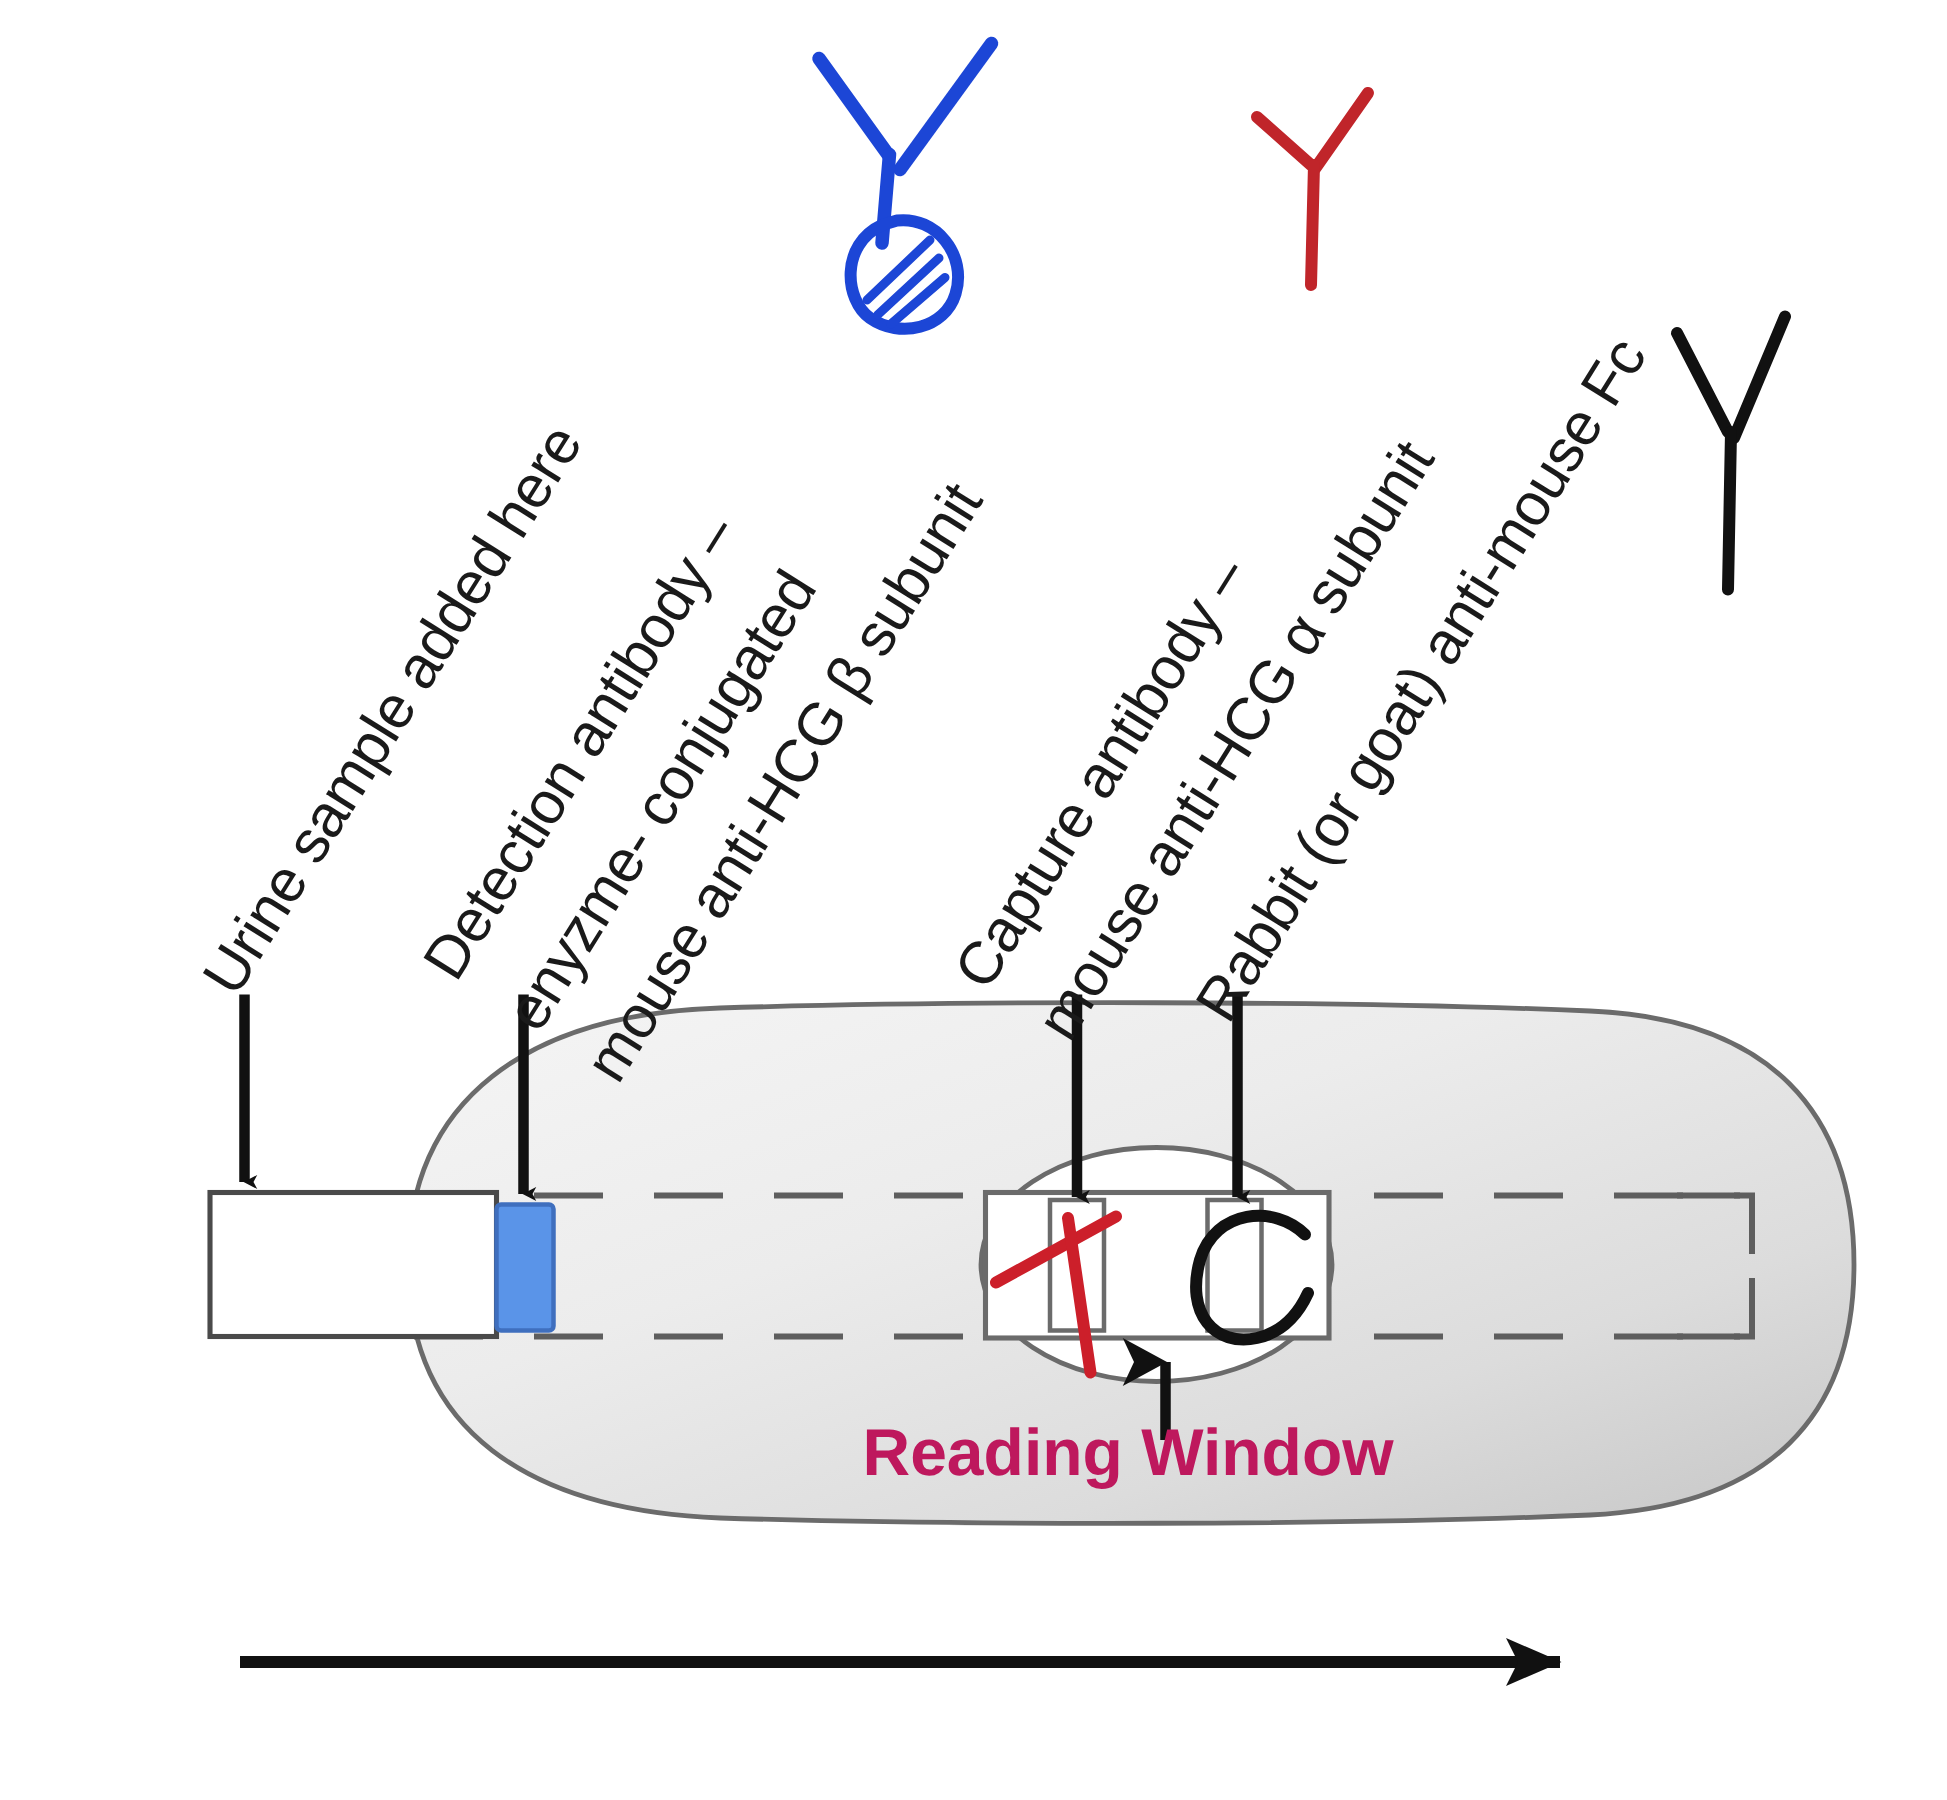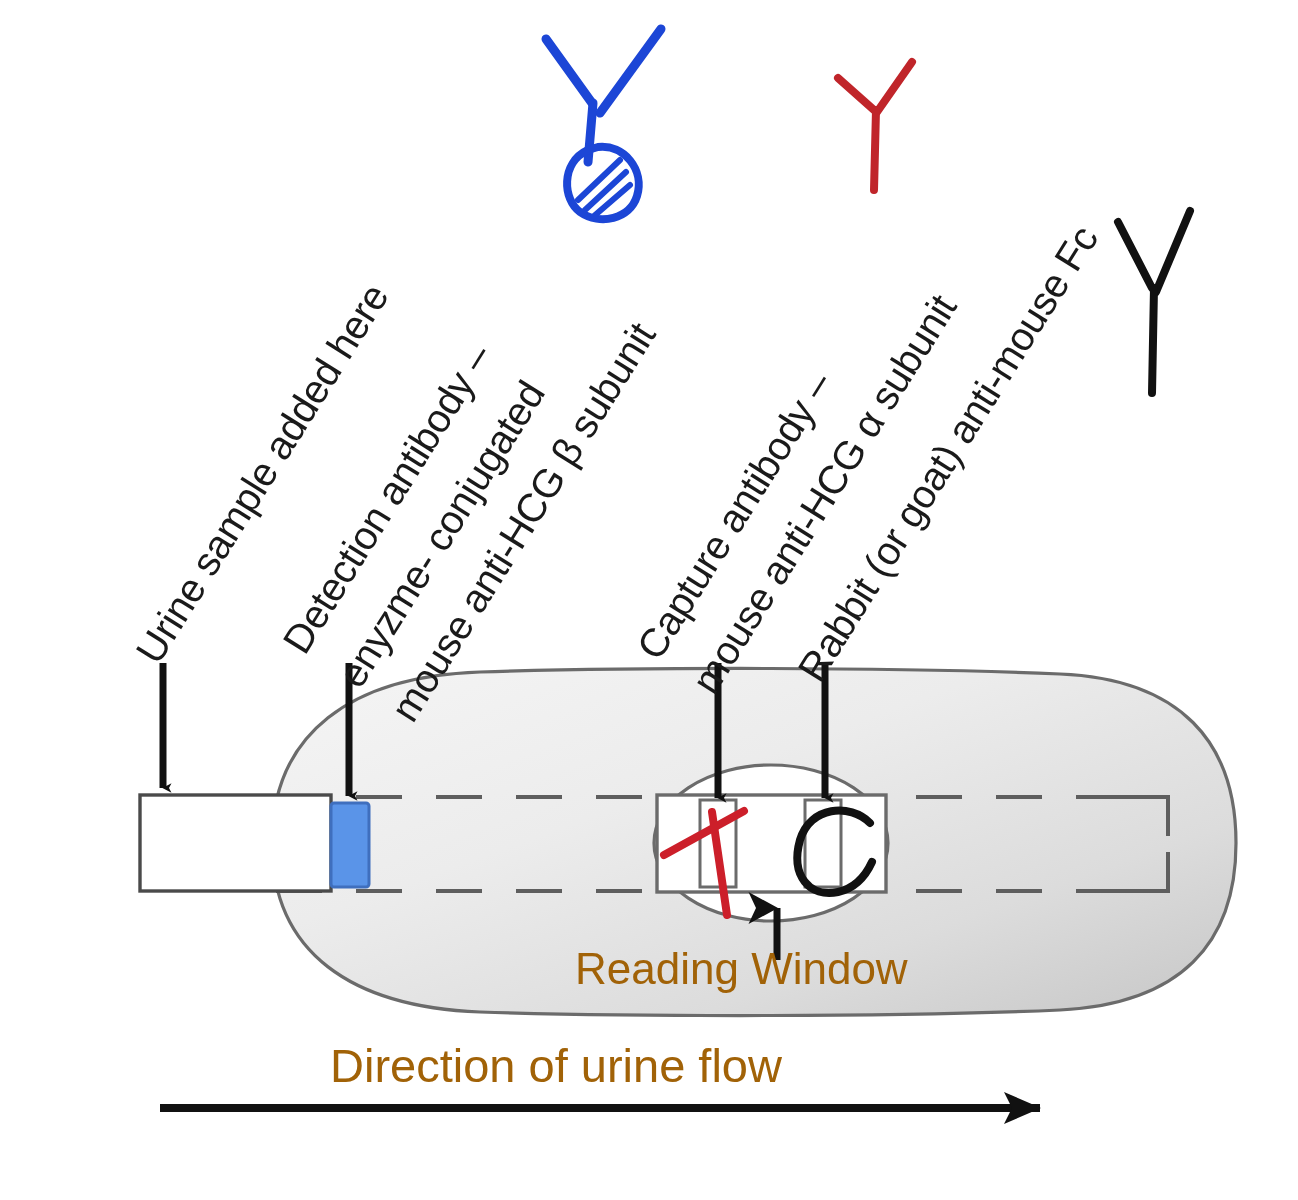--- a/index.html
+++ b/index.html
@@ -33,22 +33,23 @@
     color: #1a1a1a;
     font-family: "Liberation Sans", sans-serif;
     font-size: 40px;
     letter-spacing: -0.5px;
     transform-origin: 0% 50%;
     line-height: 1.05;
   }
   .caption {
     position: absolute;
     white-space: nowrap;
-    color: #a16207;
+    color: #be185d;
     font-family: "Liberation Sans", sans-serif;
+    font-weight: bold;
   }
   #reading-window-caption {
     font-size: 44px;
     left: 575px;
     top: 944px;
   }
   #flow-caption {
     font-size: 47px;
     left: 330px;
     top: 1038px;
@@ -169,15 +170,14 @@
   <div class="lbl" id="label-detection-line3" style="left:401px; top:696px; transform: rotate(-58deg);">mouse anti-HCG β subunit</div>
 
   <div class="lbl" id="label-capture-line1" style="left:647px; top:634px; transform: rotate(-58deg);">Capture  antibody –</div>
 
   <div class="lbl" id="label-capture-line2" style="left:702px; top:668px; transform: rotate(-58deg);">mouse anti-HCG α subunit</div>
 
   <div class="lbl" id="label-control-antibody" style="left:808px; top:656px; transform: rotate(-58deg);">Rabbit (or goat) anti-mouse Fc</div>
 
   <div class="caption" id="reading-window-caption">Reading Window</div>
 
-  <div class="caption" id="flow-caption">Direction of urine flow</div>
 
 </div>
 
 </body></html>

